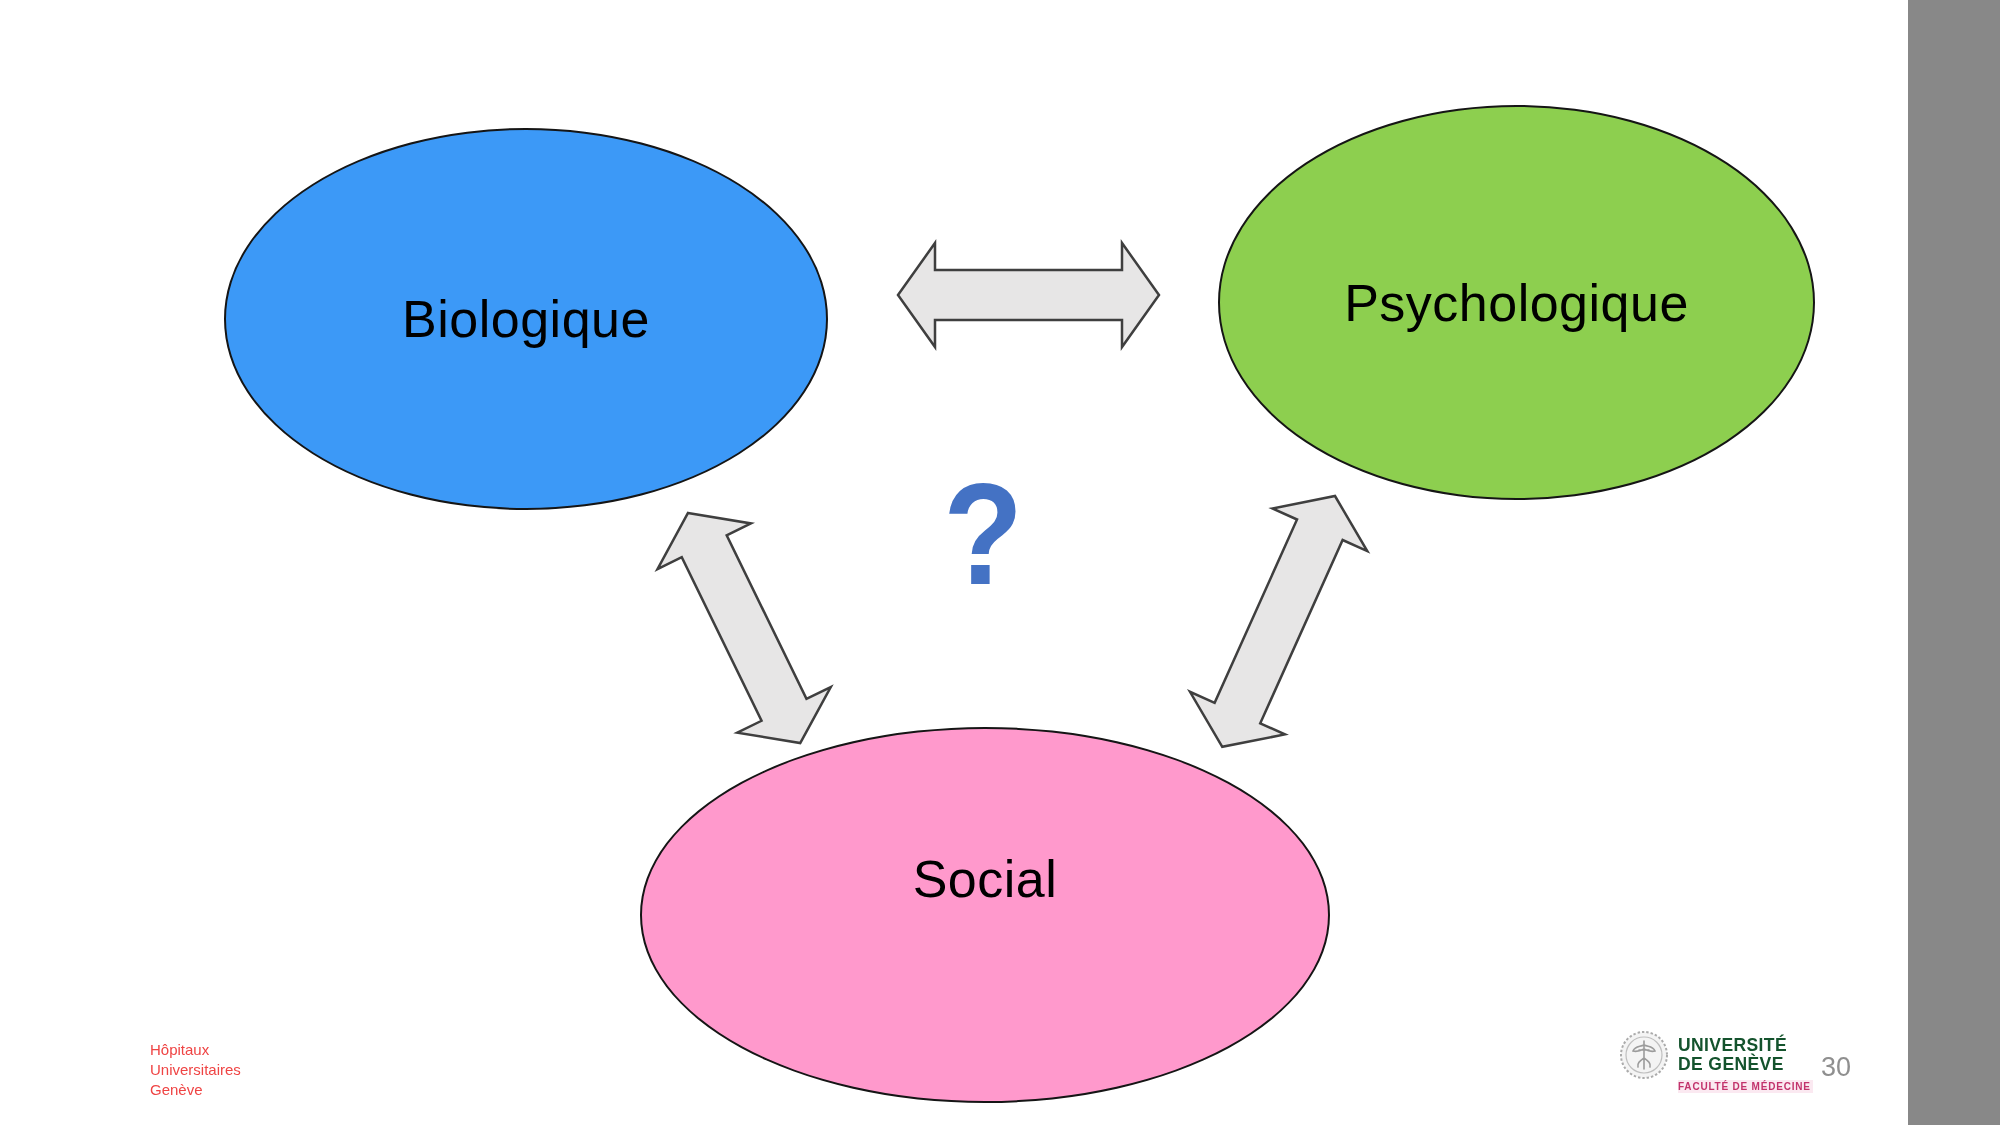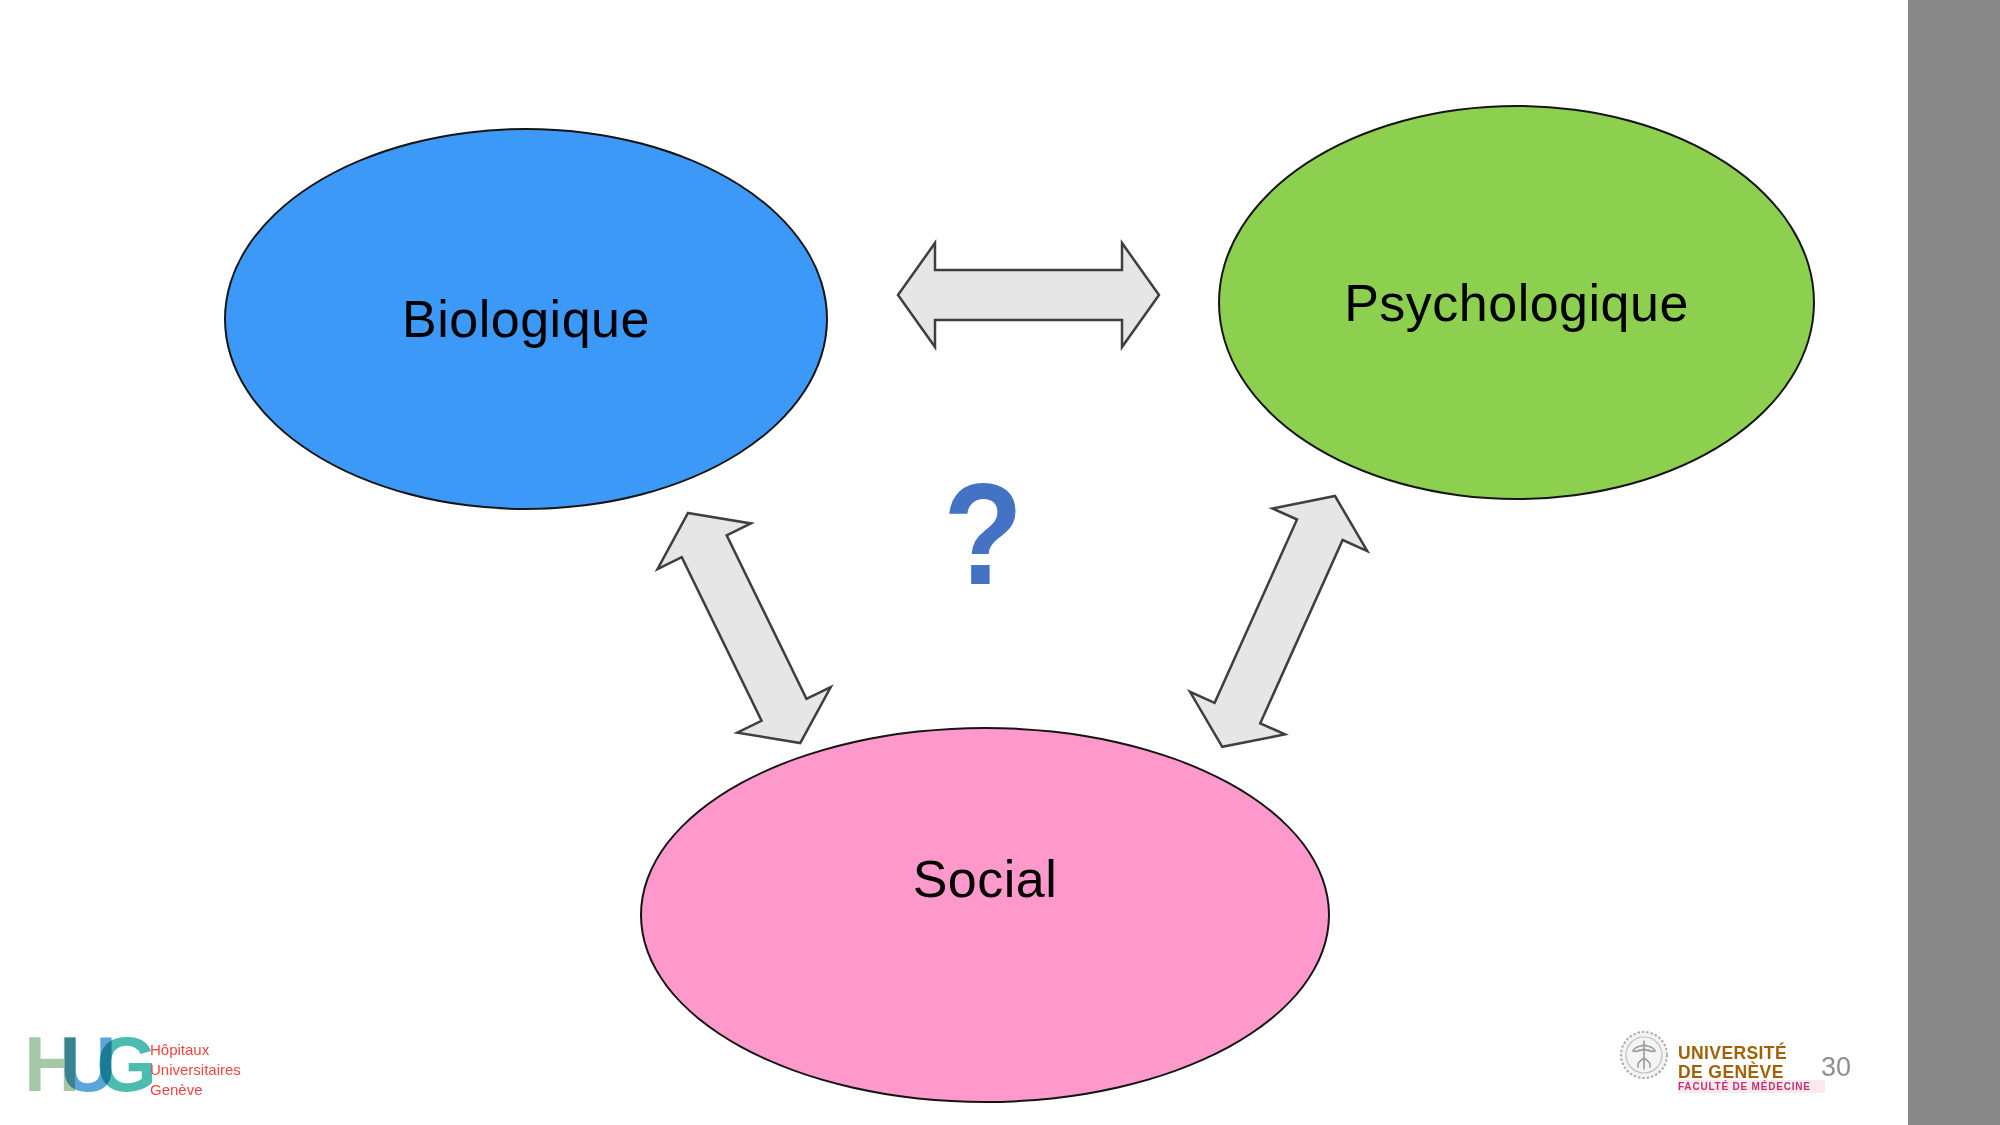--- a/index.html
+++ b/index.html
@@ -31,24 +31,24 @@
 
   
   #hug-logo{position:absolute;left:24px;top:1026px;width:130px;height:80px;
     font-weight:900;font-size:78px;line-height:76px;letter-spacing:-0.26em;white-space:nowrap;}
   #hug-logo span{mix-blend-mode:multiply;opacity:0.92;}
   #hug-org{position:absolute;left:150px;top:1040px;color:#ef4444;
     font-size:15px;line-height:20px;}
 
   
   #unige-seal{position:absolute;left:1618px;top:1028px;width:52px;height:54px;}
-  #unige-name{position:absolute;left:1678px;top:1036px;color:#a16207;font-weight:700;
-    font-size:17.5px;line-height:19px;letter-spacing:0.4px;white-space:nowrap;margin-top:8px;}
+  #unige-name{position:absolute;left:1678px;top:1036px;color:#14532d;font-weight:700;
+    font-size:17.5px;line-height:19px;letter-spacing:0.4px;white-space:nowrap;}
   #unige-faculty{position:absolute;left:1678px;top:1080px;color:#C2336C;font-weight:700;
-    font-size:10px;letter-spacing:0.8px;background:#FBE9F1;padding:1px 14px 1px 0;white-space:nowrap;}
+    font-size:10px;letter-spacing:0.8px;background:#FBE9F1;padding:1px 2px 1px 0;white-space:nowrap;}
   #page-number{position:absolute;left:1806px;top:1052px;width:60px;text-align:center;
     color:#8F8F8F;font-size:27px;}
 </style>
 </head>
 <body>
 
 <div id="slide">
 
   <svg id="arrow-layer" viewBox="0 0 2000 1125" xmlns="http://www.w3.org/2000/svg">
 
@@ -66,23 +66,20 @@
   <div id="node-psychologique" class="ellipse" style="background-color: rgb(141, 207, 79);">
     <span class="node-label">Psychologique</span>
   </div>
 
   <div id="node-social" class="ellipse" style="background-color: rgb(255, 153, 204);">
     <span class="node-label">Social</span>
   </div>
 
   <div id="question-mark" style="color: rgb(68, 114, 196);">?</div>
 
-  <div id="hug-logo">
-    <span style="color: rgb(158, 196, 160);">H</span><span style="color: rgb(76, 159, 216);">U</span><span style="color: rgb(61, 183, 171);">G</span>
-  </div>
   <div id="hug-org">
     <div>Hôpitaux</div>
     <div>Universitaires</div>
     <div>Genève</div>
   </div>
 
   <svg id="unige-seal" viewBox="0 0 52 54" xmlns="http://www.w3.org/2000/svg">
     <circle cx="26" cy="27" r="23" fill="#F4F4F4" stroke="#ABABAB" stroke-width="2" stroke-dasharray="2.4 2"></circle>
     <circle cx="26" cy="27" r="18" fill="none" stroke="#BFBFBF" stroke-width="1.2"></circle>
     <path d="M26 13 v28 M26 17 c-5 2 -9 1 -11 6 c3 1 7 0 11 -2 M26 17 c5 2 9 1 11 6 c-3 1 -7 0 -11 -2

